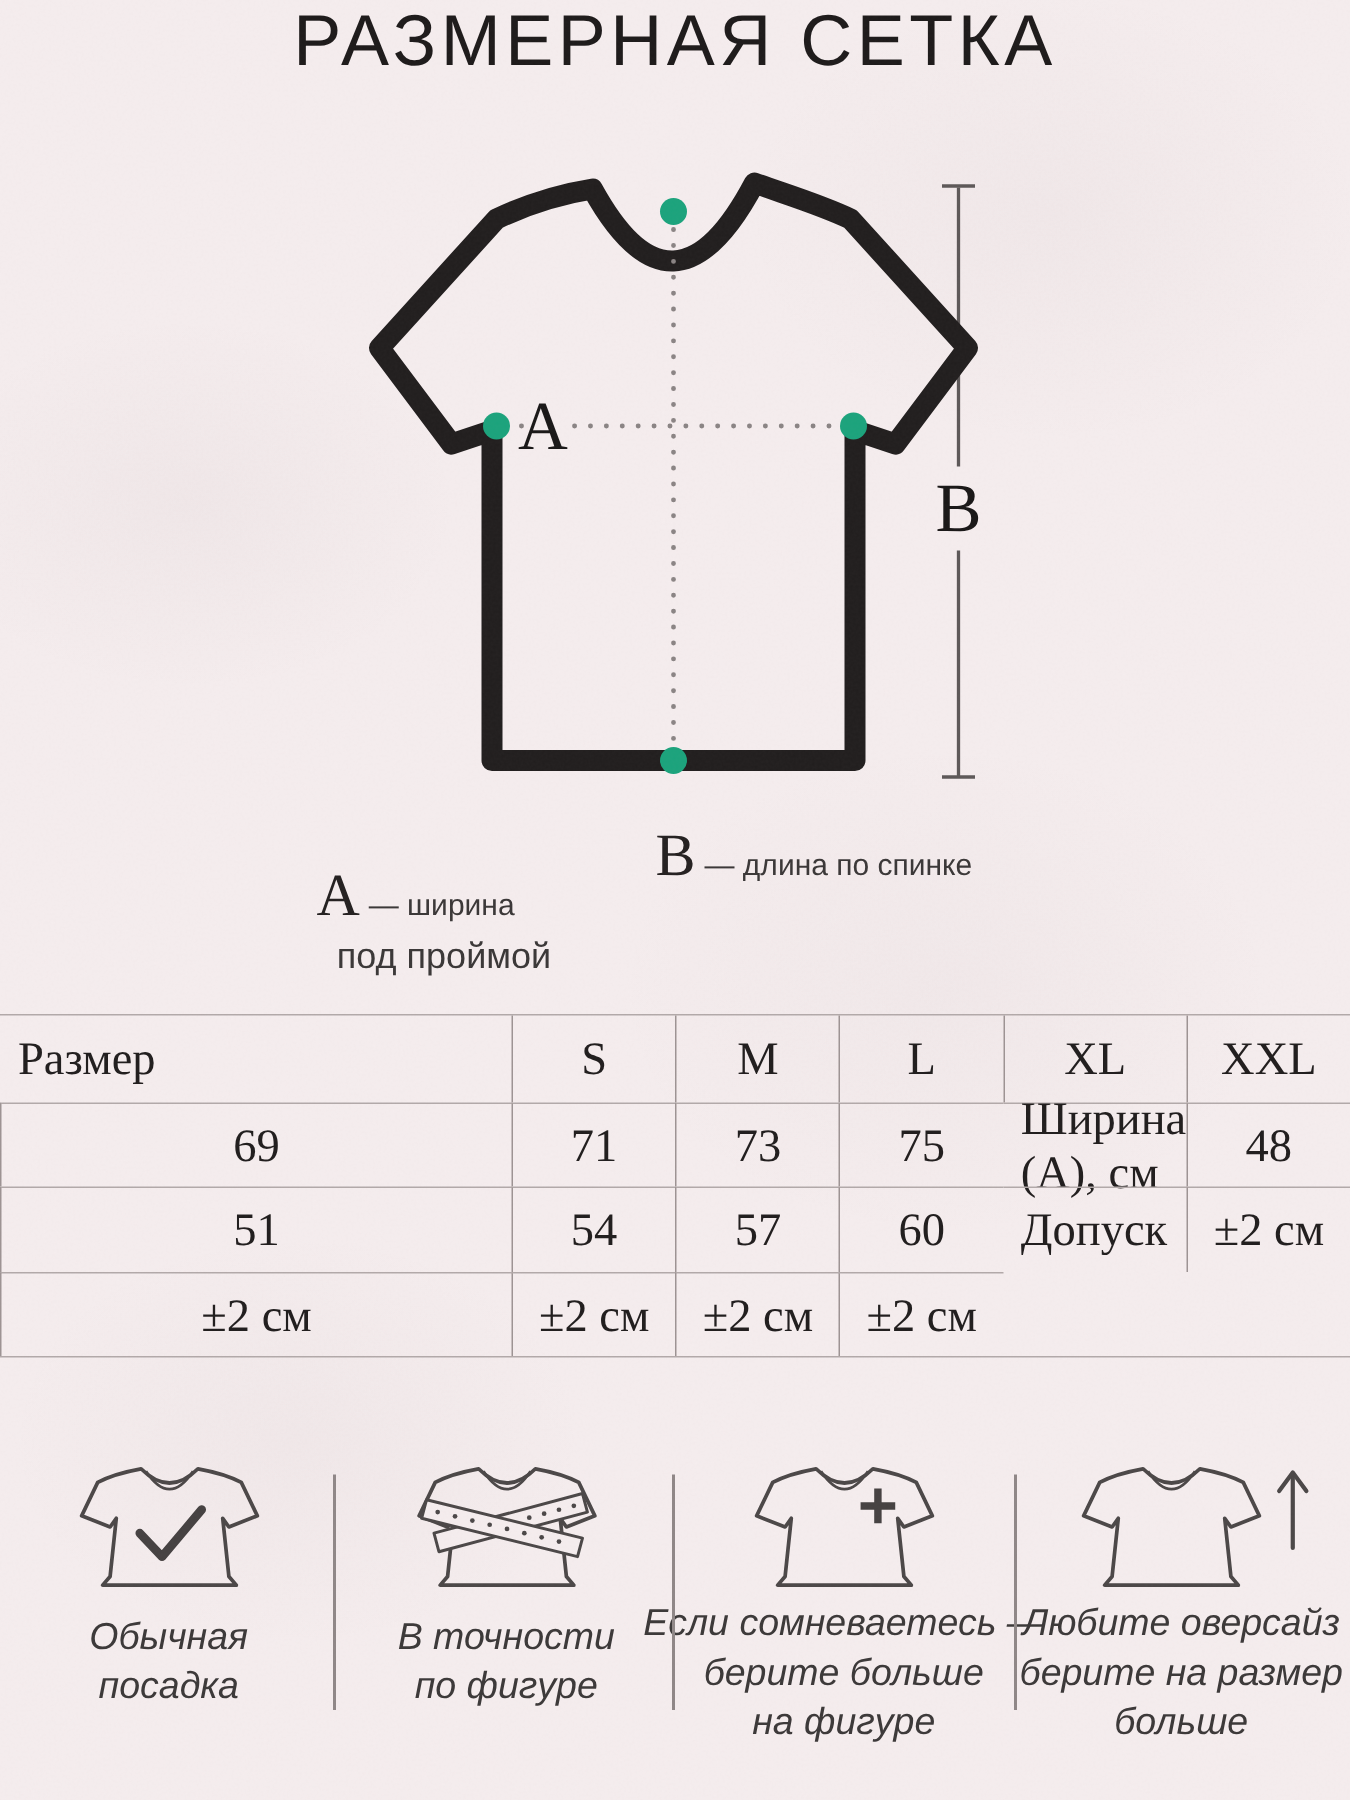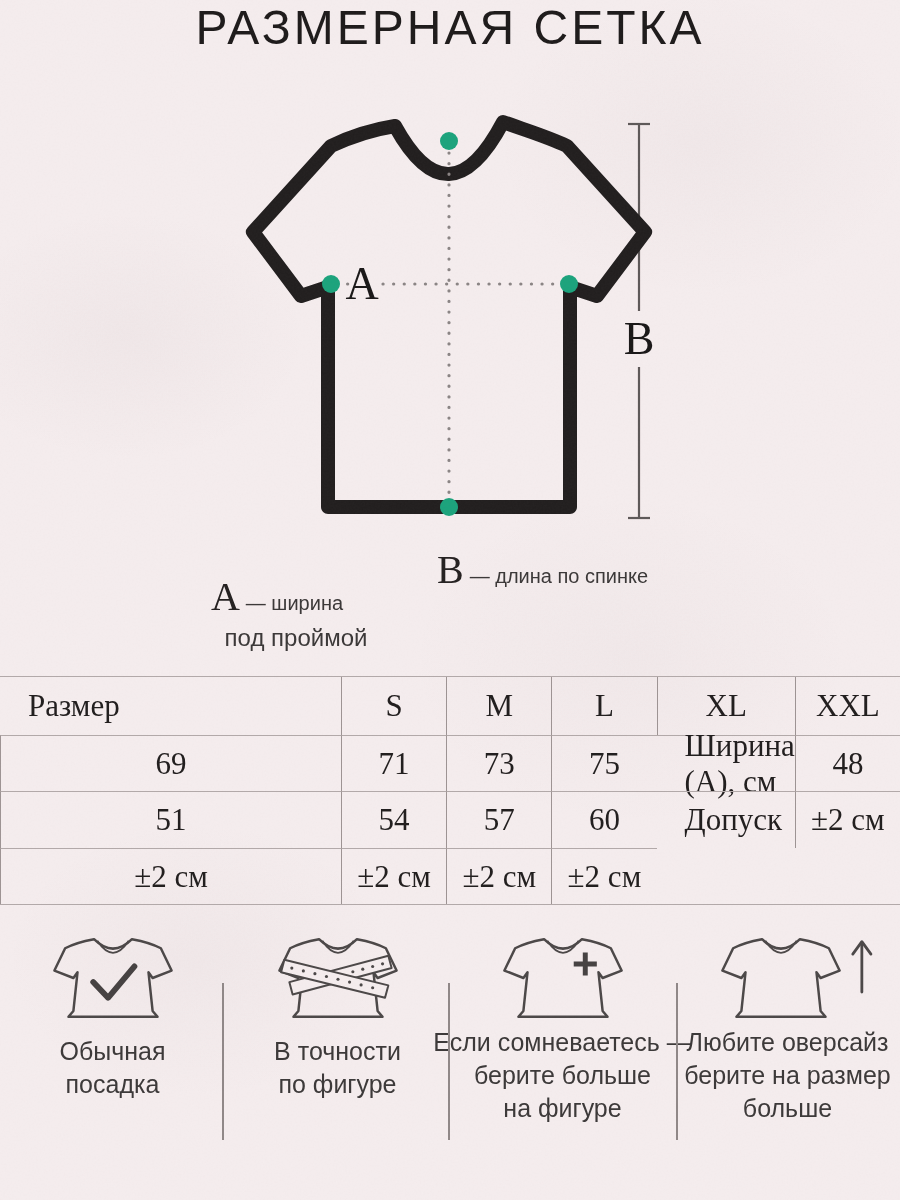--- a/index.html
+++ b/index.html
@@ -37,27 +37,27 @@
   .legend-line2{font-size:24px;line-height:34px;margin-top:2px;padding-left:38px;}
 
   .size-table{
     position:absolute;left:0;top:676px;width:900px;
     display:grid;grid-template-columns:341px repeat(5,1fr);
     grid-template-rows:58px 56px 57px 56px;
     border-top:1px solid #b2a9a9;border-bottom:1px solid #b2a9a9;
     font-family:"Liberation Serif", serif;font-size:31px;color:#201d1d;
   }
   .cell{display:flex;align-items:center;justify-content:center;}
-  .cell.lab{justify-content:flex-start;padding-left:28px;}
+  .cell.lab{justify-content:flex-start;padding-left:12px;}
   .cell.vline{border-left:1px solid #9d9393;}
   .cell.hline{border-top:1px solid #b2a9a9;}
 
   .fit-guide{
-    position:absolute;left:0;top:922px;width:788px;
-    display:grid;grid-template-columns:repeat(4,225px);
+    position:absolute;left:0;top:962px;width:788px;
+    display:grid;grid-template-columns:repeat(4,225px);font-style:italic;
   }
   .fit-cell{display:flex;flex-direction:column;align-items:center;}
   .fit-icon{margin-top:8px;display:block;}
   .fit-icon.shifted{position:relative;left:10px;}
   .fit-label{text-align:center;font-size:25px;line-height:33px;color:#3b3838;margin-top:14px;}
   .fit-label.three{margin-top:5px;}
   .fit-label div{white-space:nowrap;}
   .fit-divider{position:absolute;top:983px;width:2px;height:157px;background:#8f8787;}
   .div1{left:222px;} .div2{left:448px;} .div3{left:676px;}
 </style>

